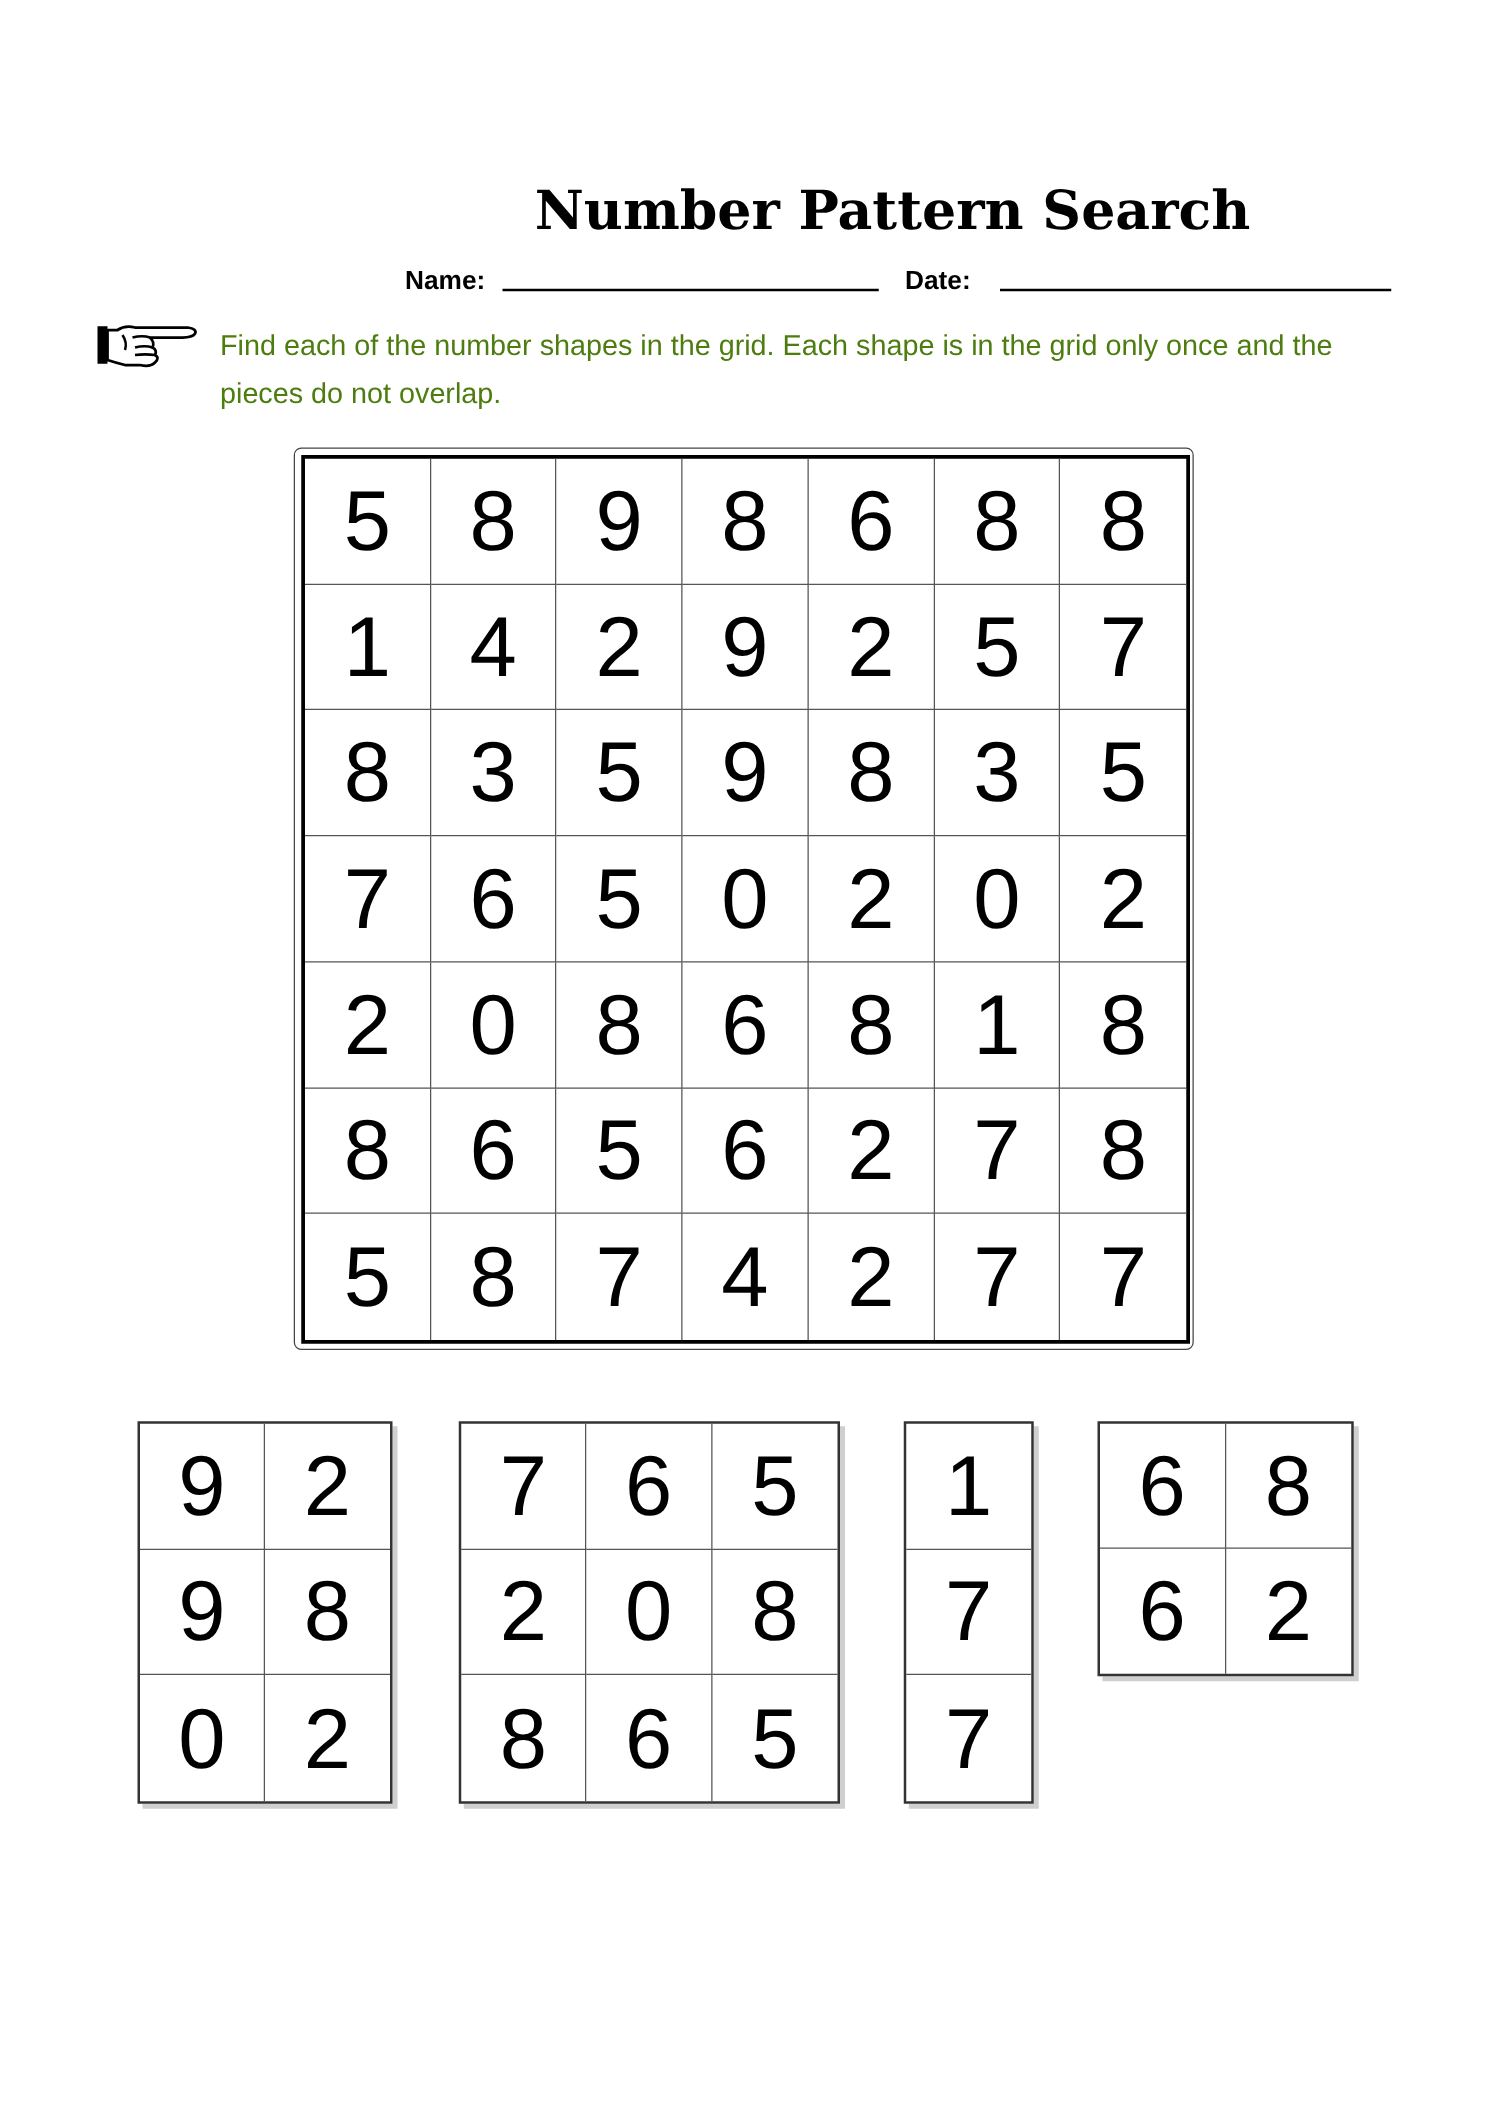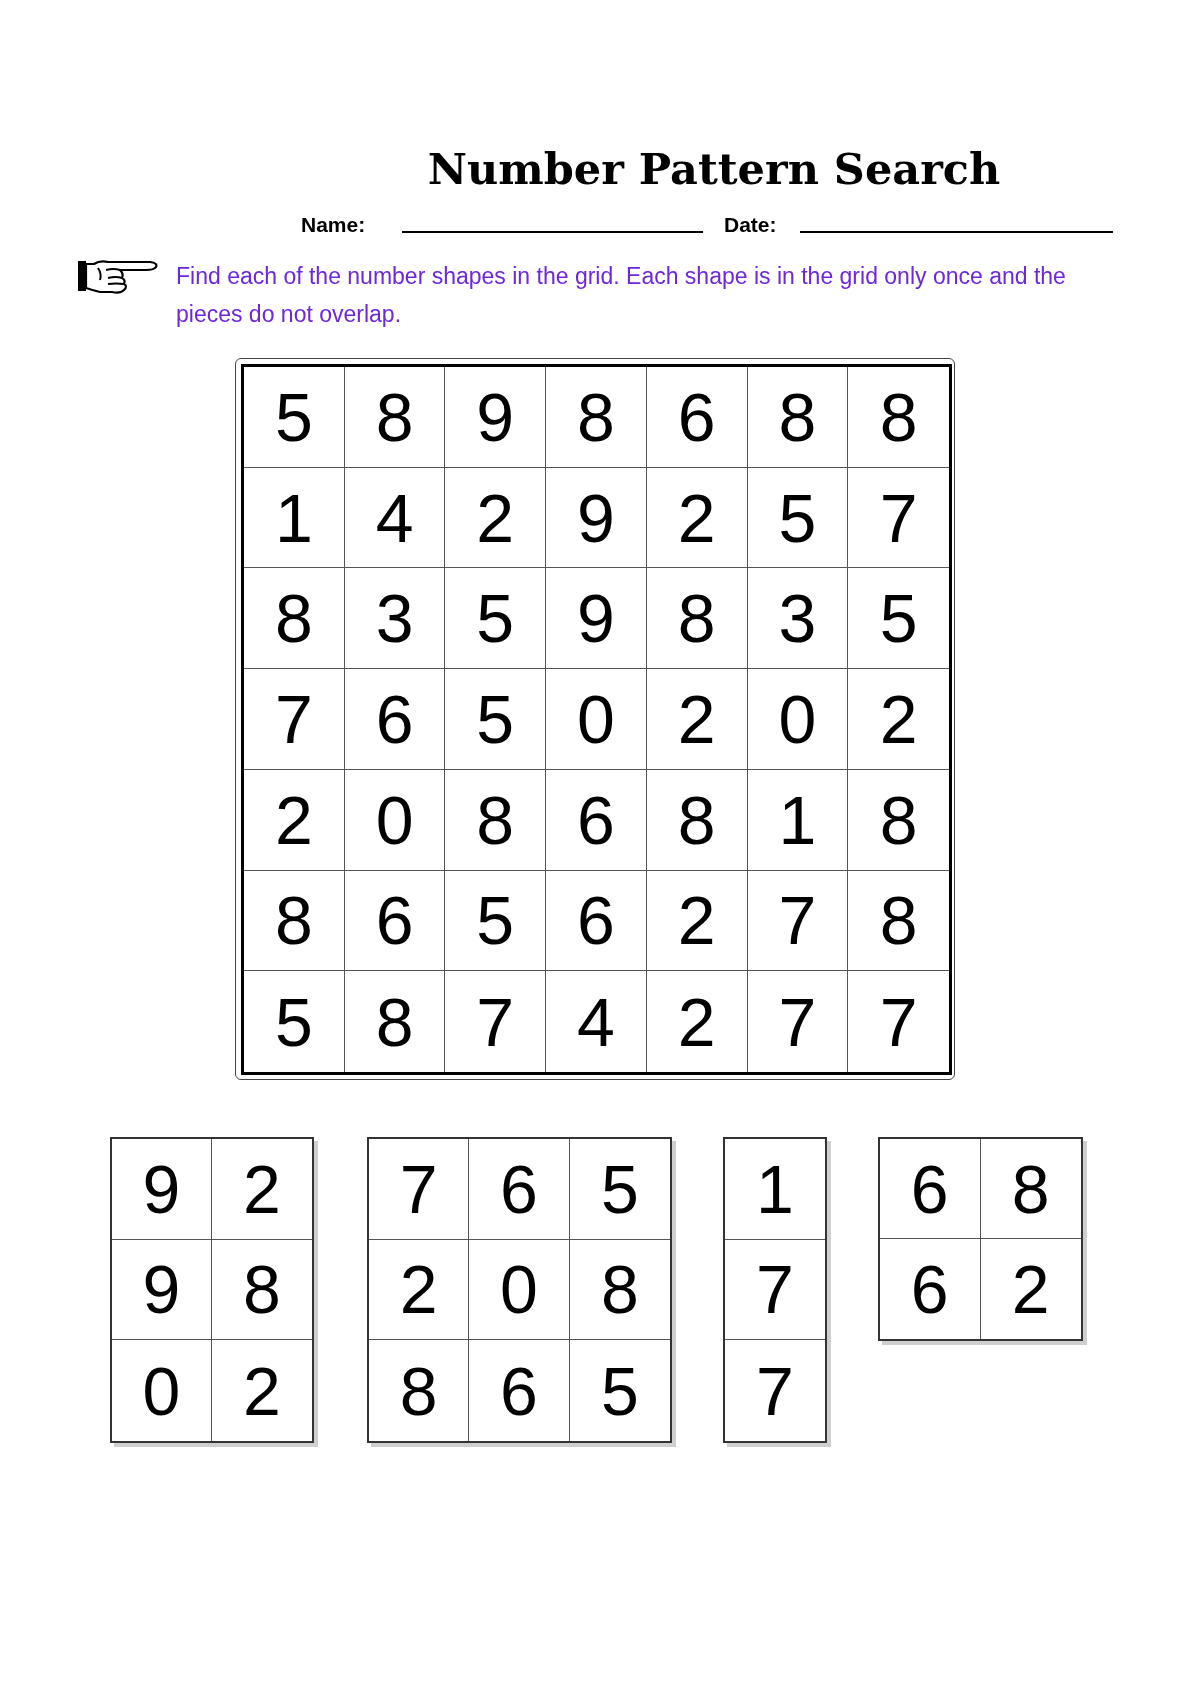--- a/index.html
+++ b/index.html
@@ -47,21 +47,21 @@
       width: 84px;
       height: 40px;
     }
     .instructions {
       position: absolute;
       left: 176px;
       top: 257px;
       width: 960px;
       font-size: 23px;
       line-height: 38px;
-      color: #6d28d9;
+      color: #4d7c0f;
     }
     .grid-frame {
       position: absolute;
       left: 235px;
       top: 358px;
       width: 720px;
       height: 722px;
       border: 1.5px solid #444;
       border-radius: 6px;
       box-sizing: border-box;
@@ -116,21 +116,21 @@
     .piece-1 .cell:nth-child(n+5),
     .piece-2 .cell:nth-child(n+7),
     .piece-3 .cell:nth-child(n+3),
     .piece-4 .cell:nth-child(n+3) { border-bottom: none; }
   </style>
 </head>
 <body>
 
 <div class="title">Number Pattern Search</div>
 
-<div class="field-label" style="left:301px;">Name:</div>
+<div class="field-label" style="left:324px;">Name:</div>
 <div class="field-line" style="left:402px; width:301px;"></div>
 
 <div class="field-label" style="left:724px;">Date:</div>
 <div class="field-line" style="left:800px; width:313px;"></div>
 
 <div class="hand-icon">
   <svg width="84" height="40" viewBox="0 0 84 40" xmlns="http://www.w3.org/2000/svg">
     <rect x="2" y="5" width="8" height="30" fill="#000"></rect>
     <path d="M10 8 L18 8 Q24 4 32 6 L74 6 Q82 7 80 11 Q78 14 70 14 L44 14 Q48 18 46 22 Q50 24 48 28 Q52 30 48 34 Q44 38 36 36 L24 36 Q16 34 10 32 Z" fill="#fff" stroke="#000" stroke-width="2.2" stroke-linejoin="round"></path>
     <path d="M30 14 Q38 12 44 14" fill="none" stroke="#000" stroke-width="2"></path>

